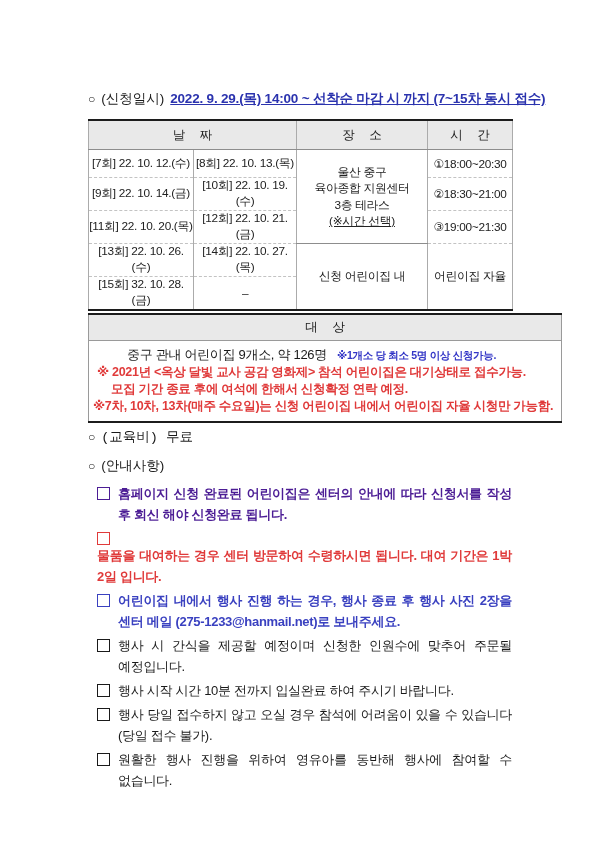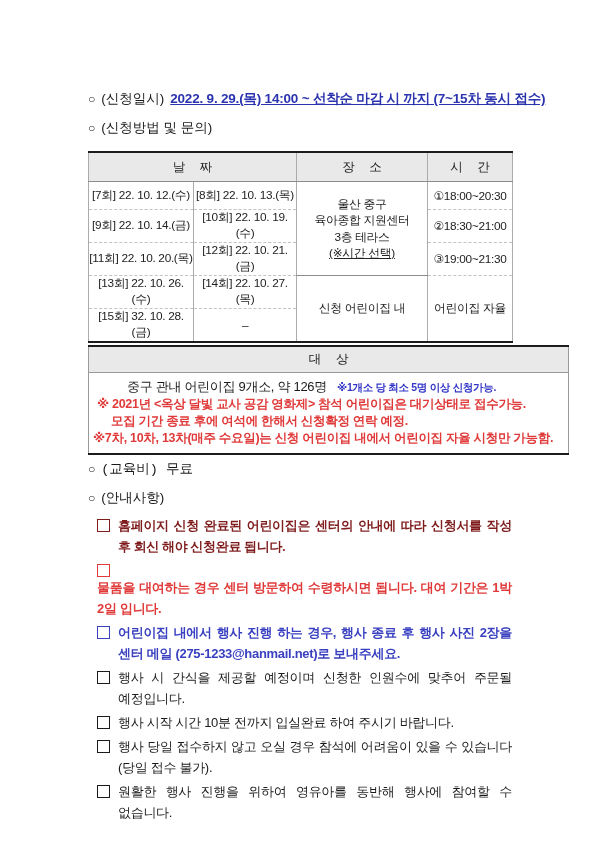--- a/index.html
+++ b/index.html
@@ -49,21 +49,21 @@
   
   table.target{
     width:100%;border-collapse:collapse;margin-top:2px;
     border-top:2px solid #1c1c1c;border-bottom:2px solid #1c1c1c;
     border-left:1px solid #9a9a9a;border-right:1px solid #9a9a9a;
   }
   table.target th{
     background:#e9e9e9;height:23px;font-weight:normal;font-size:12.5px;
     border-bottom:1px solid #9a9a9a;white-space:pre;letter-spacing:0.45em;text-indent:0.45em;
   }
-  table.target td{padding:5px 15px 6px 4px;}
+  table.target td{padding:5px 8px 6px 4px;}
   .t-line{line-height:17px;font-size:12.5px;letter-spacing:-0.3px;white-space:nowrap;}
   .t-line1{padding-left:34px;color:#1a1a1a;font-size:13px;}
   .t-note{font-size:10.5px;font-weight:bold;margin-left:10px;}
   .t-red{font-weight:600;}
   .ind1{padding-left:4px;}
   .ind2{padding-left:18px;}
   .ind3{padding-left:0px;}
 
   .fee-line{margin-top:6px;font-family:Liberation Mono, monospace;}
   .notice-line{margin-top:10px;}
@@ -83,23 +83,20 @@
 </style>
 </head>
 <body>
 
 <div class="doc">
 
   <div class="bullet-line mb-title">
     <span class="circ">○</span><span>(신청일시)</span><span class="title-value" style="color: rgb(43, 51, 174);">2022. 9. 29.(목) 14:00 ~ 선착순 마감 시 까지 (7~15차 동시 접수)</span>
   </div>
 
-  <div class="bullet-line mb-method">
-    <span class="circ">○</span><span>(신청방법 및 문의)</span>
-  </div>
 
   <table class="schedule">
     <colgroup>
         <col style="width:105px">
         <col style="width:103px">
         <col style="width:131px">
         <col style="width:85px">
       </colgroup>
     <tbody>
         <tr class="thead">
@@ -161,21 +158,21 @@
 
   <div class="bullet-line fee-line">
     <span class="circ">○</span><span>(교육비)</span><span class="fee-value">무료</span>
   </div>
 
   <div class="bullet-line notice-line">
     <span class="circ">○</span><span>(안내사항)</span>
   </div>
 
   <div class="items">
-    <div class="item bold" style="color: #7f1d1d; font-family: Liberation Serif, serif;">
+    <div class="item bold" style="color: #4c1d95;">
       <span class="cb"></span>
       <div class="txt">홈페이지 신청 완료된 어린이집은 센터의 안내에 따라 신청서를 작성 후 회신 해야 신청완료 됩니다.</div>
     </div>
     <div class="item bold" style="color: rgb(224, 58, 58); flex-direction: column;">
       <span class="cb"></span>
       <div class="txt">물품을 대여하는 경우 센터 방문하여 수령하시면 됩니다. 대여 기간은 1박 2일 입니다.</div>
     </div>
     <div class="item bold" style="color: rgb(58, 65, 192);">
       <span class="cb"></span>
       <div class="txt">어린이집 내에서 행사 진행 하는 경우, 행사 종료 후 행사 사진 2장을 센터 메일 (275-1233@hanmail.net)로 보내주세요.</div>

